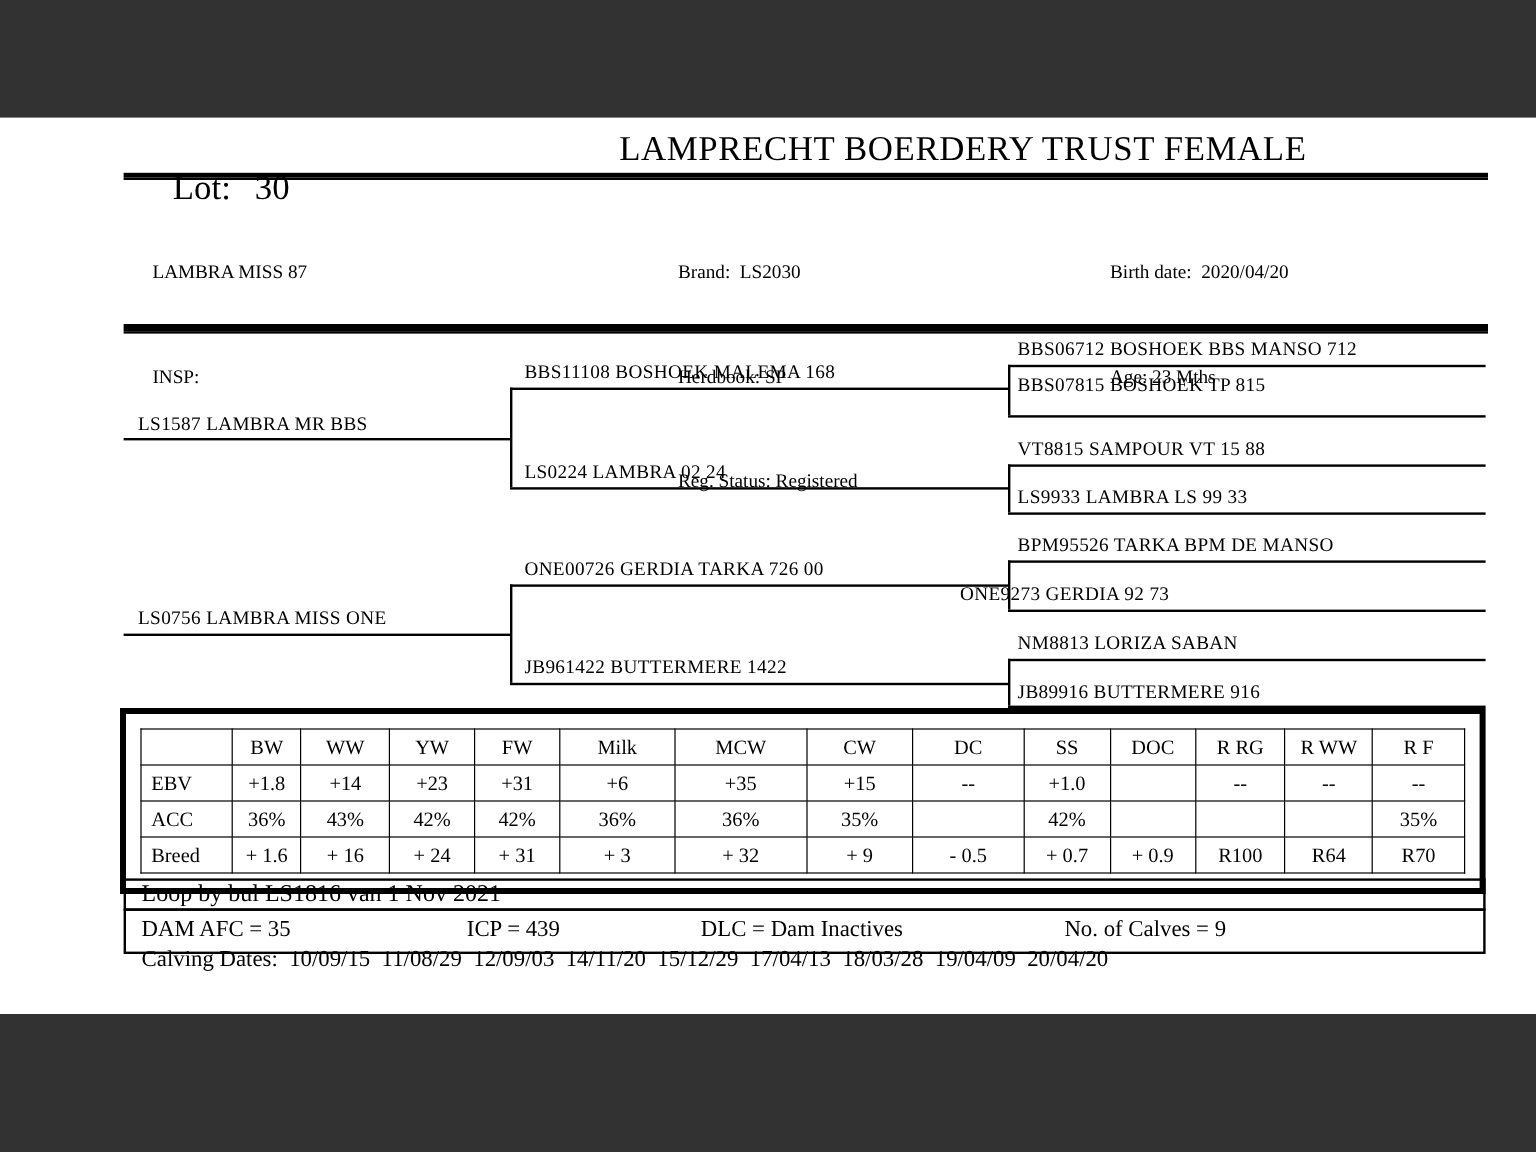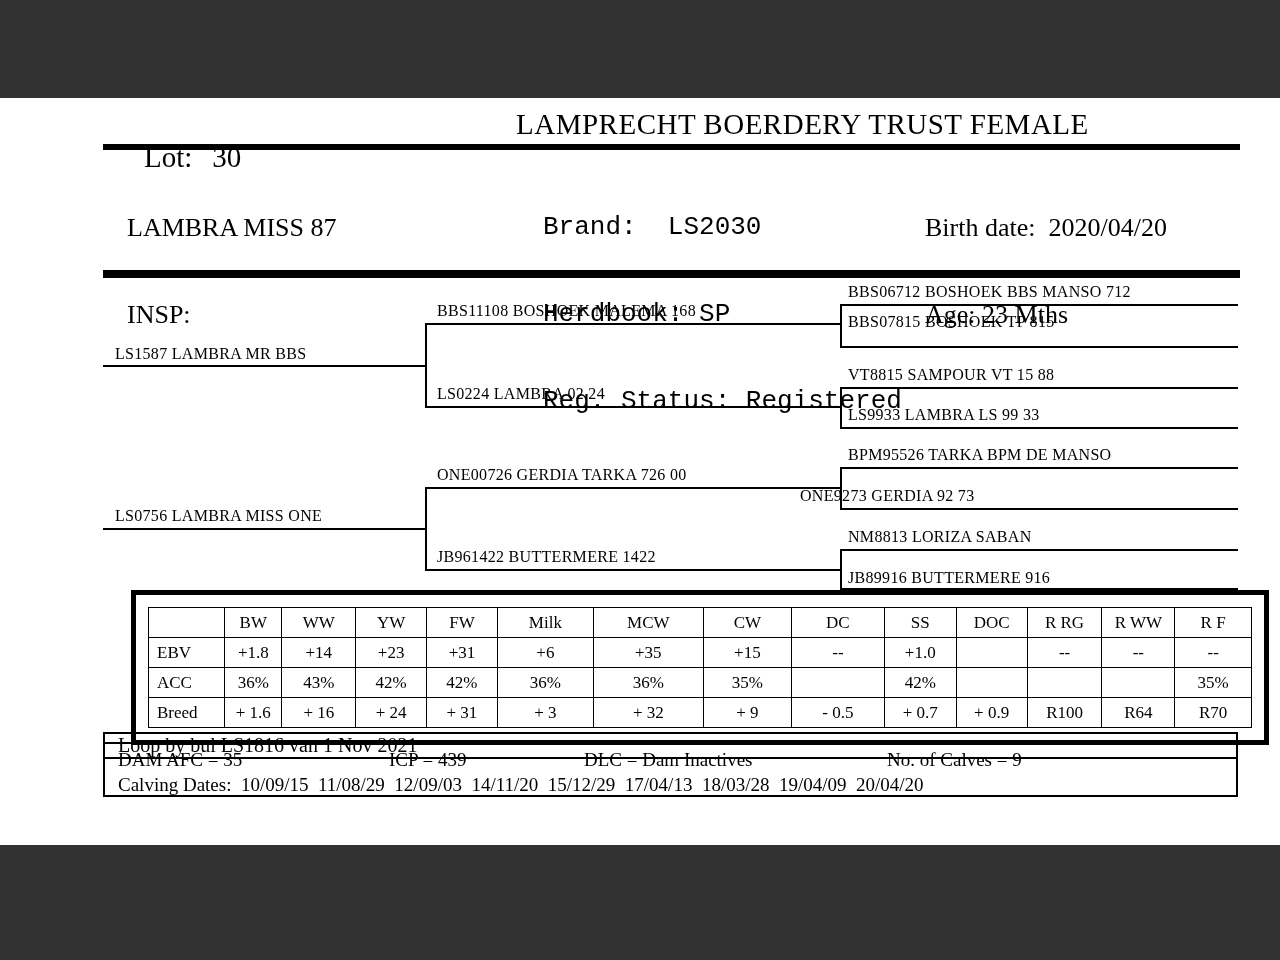--- a/index.html
+++ b/index.html
@@ -14,40 +14,40 @@
 
   .lot { left:115px; top:10px; font-size:29px; white-space:pre; }
   .lot .num { margin-left:20px; }
   .title { left:516px; top:10px; font-size:29px; letter-spacing:.5px; }
 
   .rule1 { left:103px; top:46px; width:1137px; height:3px;
            border-top:4px solid #000; border-bottom:2px solid #000; }
   .rule2 { left:103px; top:172px; width:1137px; height:4px;
            border-top:6px solid #000; border-bottom:2px solid #000; }
 
-  .info { top:57px; font-size:26px; line-height:29px; white-space:pre; }
+  .info { top:57px; font-size:16px; line-height:29px; white-space:pre; }
   .info-c1 { left:127px; }
-  .info-c2 { left:543px;font-family:Liberation Mono, monospace; }
+  .info-c2 { left:565px; }
   .info-c3 { left:925px; }
 
   .ped-wrap { position:absolute; left:0; top:0; width:100%; height:100%; }
   .ped-name { position:absolute; font-size:16px; white-space:nowrap; letter-spacing:.3px; }
   .hline { position:absolute; height:0; border-top:2px solid #000; }
   .vline { position:absolute; width:0; border-left:2px solid #000; }
 
   .ebv-wrap { position:absolute; left:100px; top:492px; width:1138px;
-              border:5px solid #000; padding:12px; background:#fff;margin-left:31px; }
+              border:5px solid #000; padding:12px; background:#fff; }
   table.ebv { width:100%; border-collapse:collapse; font-size:17px; }
   table.ebv th, table.ebv td { border:1px solid #000; height:30px; text-align:center;
               font-weight:normal; padding:0 2px; }
   table.ebv td.lbl { text-align:left; padding-left:8px; }
 
   .loop-box { position:absolute; left:103px; top:634px; width:1135px; height:27px;
               border:2px solid #000; font-size:20px; line-height:23px; padding-left:13px; }
-  .dam-box { position:absolute; left:103px; top:644px; width:1135px; height:55px;
+  .dam-box { position:absolute; left:103px; top:659px; width:1135px; height:38px;
              border:2px solid #000; font-size:19px; }
   .dam-box span, .dam-box .dates { position:absolute; white-space:pre; }
 </style>
 </head>
 <body>
 
 <div class="bar bar-top"></div>
 
 <div class="page">
 

